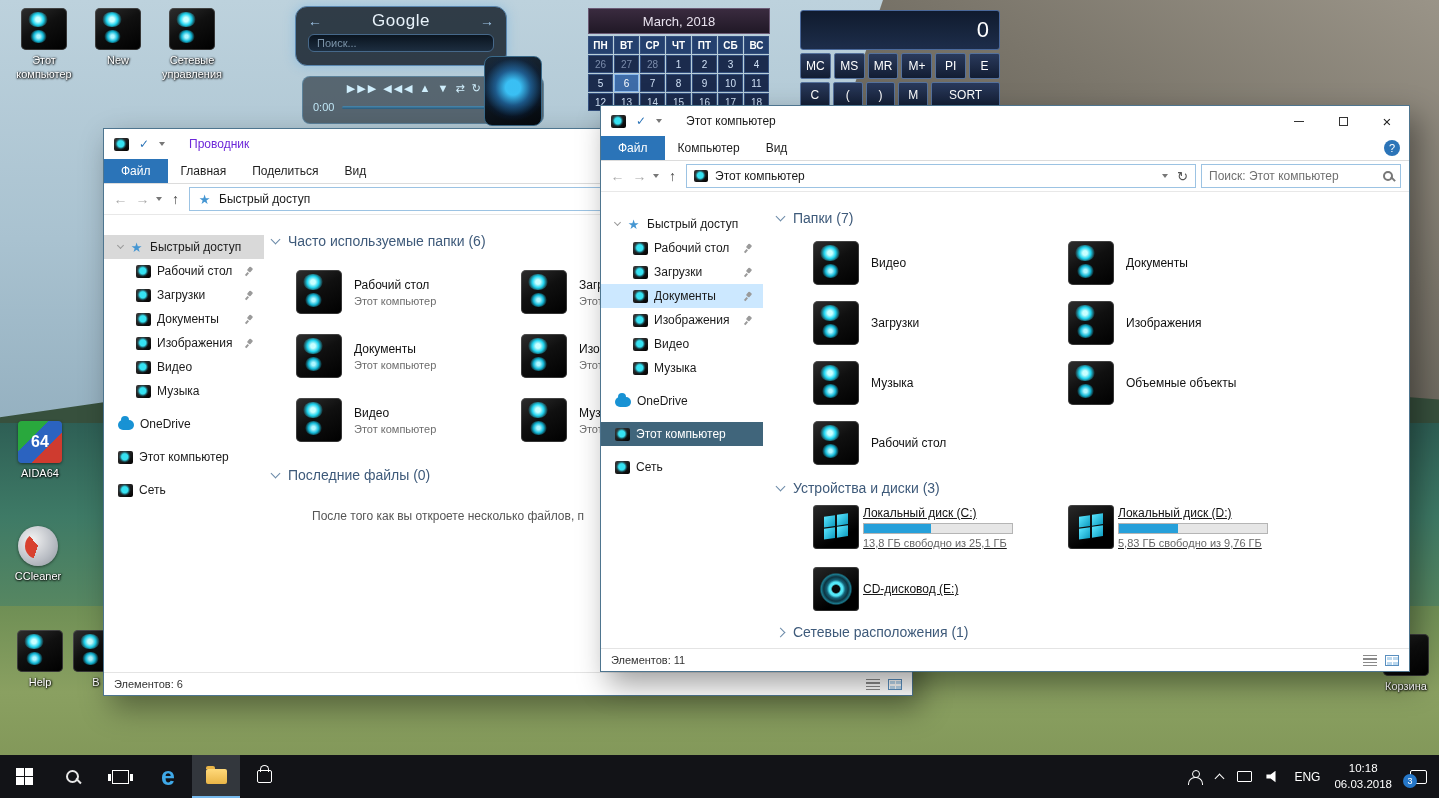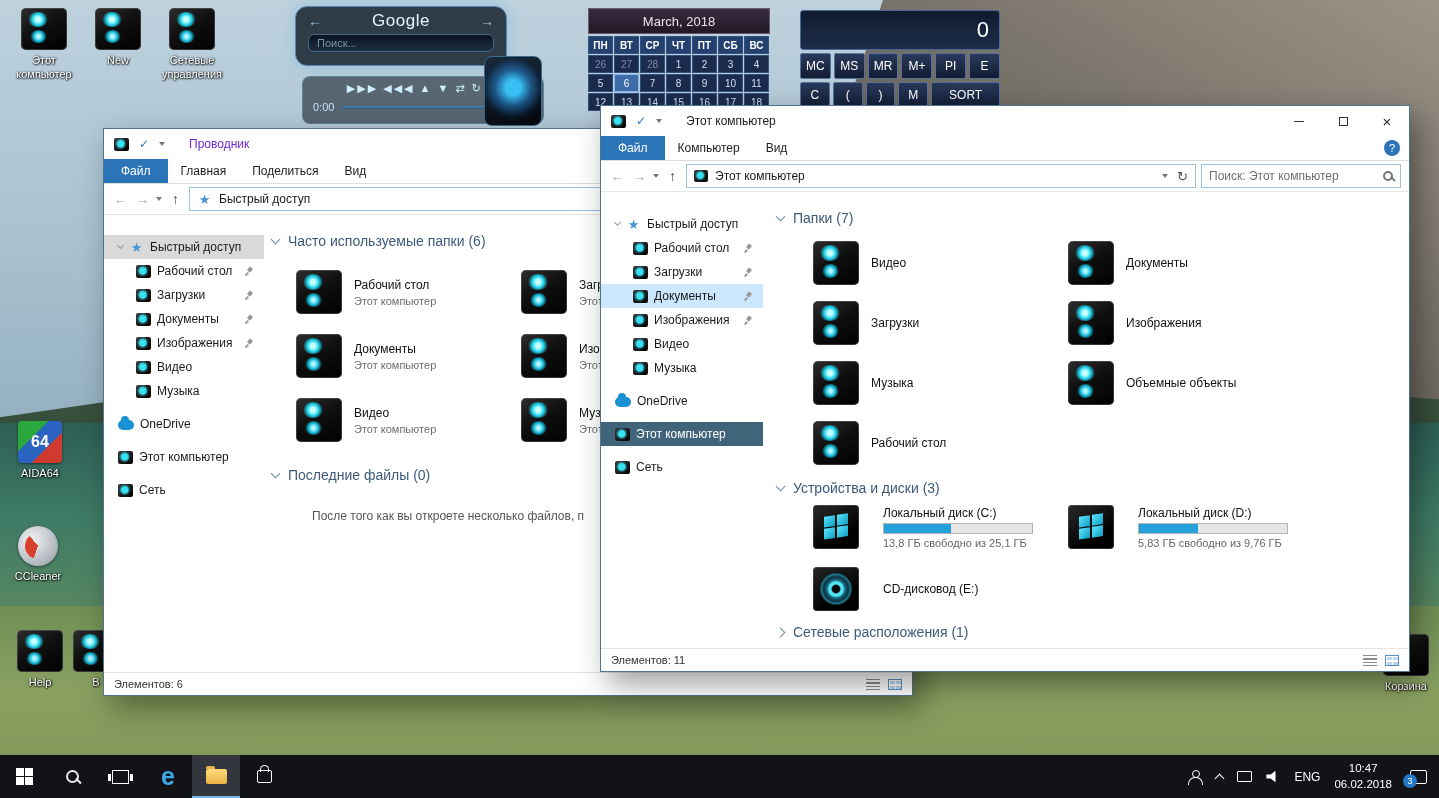--- a/index.html
+++ b/index.html
@@ -130,21 +130,21 @@
   .sbi.sel-dark { background:#40657b; color:#fff; }
   .grp { display:flex; align-items:center; gap:9px; margin:8px 0 0 0; font-size:14px; color:#3e5a7a; }
   .tilegrid { display:grid; margin-top:14px; }
   #win-front .tilegrid { grid-template-columns:255px 255px; row-gap:14px; margin-left:36px; }
   #win-back .tilegrid { grid-template-columns:225px 225px; row-gap:18px; margin-left:24px; margin-top:20px; }
   .ftile { display:flex; align-items:center; gap:12px; height:46px; }
   .ft-text { display:flex; flex-direction:column; gap:3px; }
   .fname { font-size:12px; color:#111; }
   .fsub { font-size:11px; color:#6e6e6e; }
   .dgrid { display:grid; grid-template-columns:255px 255px; row-gap:16px; margin:8px 0 0 36px; }
-  .dtile { display:flex; gap:24px; align-items:center; height:46px; }
+  .dtile { display:flex; gap:4px; align-items:center; height:46px;text-decoration:underline; }
   .dinfo { display:flex; flex-direction:column; gap:3px; }
   .dname { font-size:12px; color:#111; }
   .dbar { width:150px; height:11px; border:1px solid #b5b5b5; background:#e6e6e6; }
   .dbar i { display:block; height:100%; background:#26a0da; }
   .dmeta { font-size:11px; color:#666; }
   .empty-text { margin:26px 0 0 40px; font-size:12px; color:#555; }
 
   
   .taskbar { position:absolute; left:0; right:0; bottom:0; height:43px; background:#121317; z-index:10; display:flex; align-items:stretch; }
   .tb-btn { width:48px; display:flex; align-items:center; justify-content:center; position:relative; }
@@ -621,20 +621,20 @@
   <span class="tb-btn">
       <span class="bag"></span>
     </span>
   <div class="tray">
     <span class="person"></span>
     <span class="chevup"></span>
     <span class="neticon"></span>
     <span class="spk"></span>
     <span>ENG</span>
     <span class="clock">
-      <div>10:47</div>
-      <div>06.02.2018</div>
+      <div>10:18</div>
+      <div>06.03.2018</div>
     </span>
     <span class="notif">
       <span class="badge">3</span>
     </span>
   </div>
 </div>
 
 </body></html>

